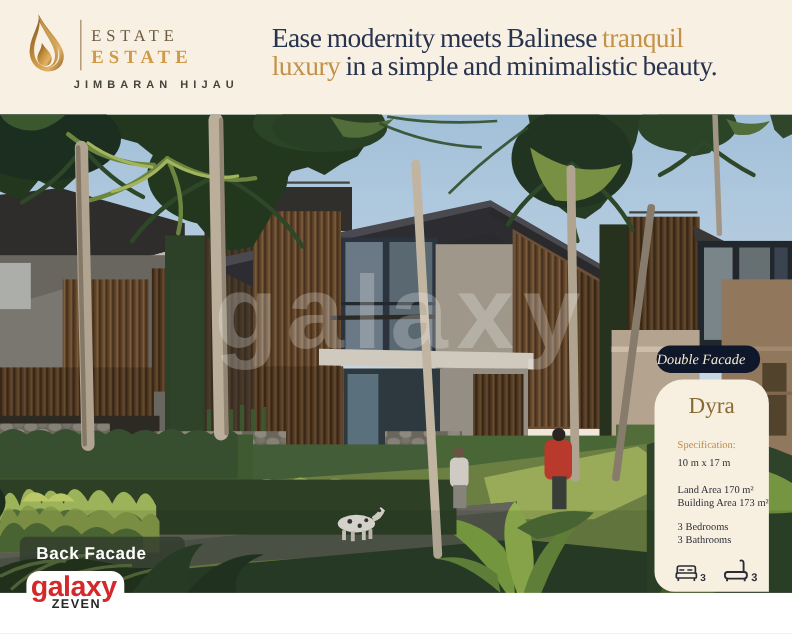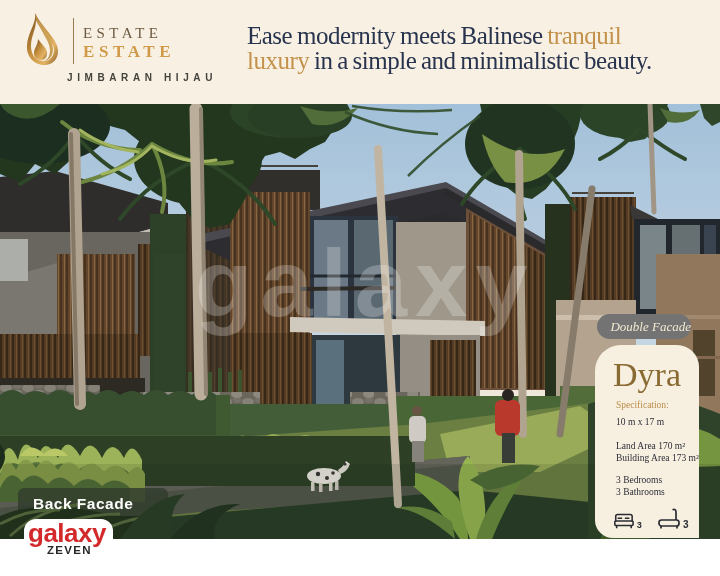--- a/index.html
+++ b/index.html
@@ -8,25 +8,25 @@
   #photo{left:0;top:104px;width:720px;height:435px;}
   #botband{left:0;top:539px;width:720px;height:37px;background:#ffffff;}
   
   #hl{left:247px;top:22.5px;font-family:"Liberation Serif",serif;font-size:25px;line-height:25px;letter-spacing:-0.5px;word-spacing:-1px;color:#28334e;white-space:nowrap;}
   #hl .g{color:#c3914a;margin-top:40px;}
   #logo-damara{left:83px;top:25px;color:#6e5a40;font-size:15px;letter-spacing:4.4px;font-family:"Liberation Serif",serif;}
   #logo-estate{left:83px;top:42px;color:#d09a48;font-size:17px;font-weight:bold;letter-spacing:4.6px;font-family:"Liberation Serif",serif;}
   #logo-jh{left:27px;top:72px;color:#45433e;font-size:10px;letter-spacing:4.6px;font-weight:bold;margin-left:40px;}
   #vline{left:73px;top:18px;width:1px;height:46px;background:#9b7b50;}
   
-  #badge{left:597px;top:314px;width:94px;height:25px;background:#737373;border-radius:13px;color:#f2e9d2;font-family:"Liberation Serif",serif;font-style:italic;font-size:13px;text-align:right;line-height:25px;}
+  #badge{left:597px;top:314px;width:94px;height:25px;background:#0f172a;border-radius:13px;color:#f2e9d2;font-family:"Liberation Serif",serif;font-style:italic;font-size:13px;text-align:left;line-height:25px;}
   
   #panel{left:595px;top:345px;width:104px;height:193px;background:#f7f0e0;border-radius:26px 22px 0 18px;}
   #panel div{white-space:nowrap;}
-  #panel .dyra{position:absolute;left:0;width:104px;text-align:center;top:11px;font-family:"Liberation Serif",serif;font-size:34px;color:#8a6a33;}
+  #panel .dyra{position:absolute;left:0;width:104px;text-align:center;top:11px;font-family:"Liberation Serif",serif;font-size:21px;color:#8a6a33;}
   #panel .spec{position:absolute;left:21px;top:55px;font-size:9.5px;font-weight:normal;color:#b98d4a;font-family:"Liberation Serif",serif;}
   #panel .t1{position:absolute;left:21px;top:72px;font-size:9.5px;color:#2c2c38;font-family:"Liberation Serif",serif;}
   #panel .t2{position:absolute;left:21px;top:95px;font-size:9.5px;color:#2c2c38;line-height:12px;font-family:"Liberation Serif",serif;}
   #panel .t3{position:absolute;left:21px;top:129px;font-size:9.5px;color:#2c2c38;line-height:12px;font-family:"Liberation Serif",serif;}
   #panel .ic{position:absolute;top:162px;}
   
   #backfacade{left:33px;top:495px;color:#fdfdfb;font-size:15.5px;font-weight:bold;letter-spacing:0.5px;}
   
   #gbox{left:24px;top:519px;width:89px;height:41px;background:#ffffff;border-radius:12px;}
   #gbox .gal{position:absolute;left:4px;top:-1px;color:#d3292b;font-size:26px;font-weight:bold;letter-spacing:-0.5px;}

